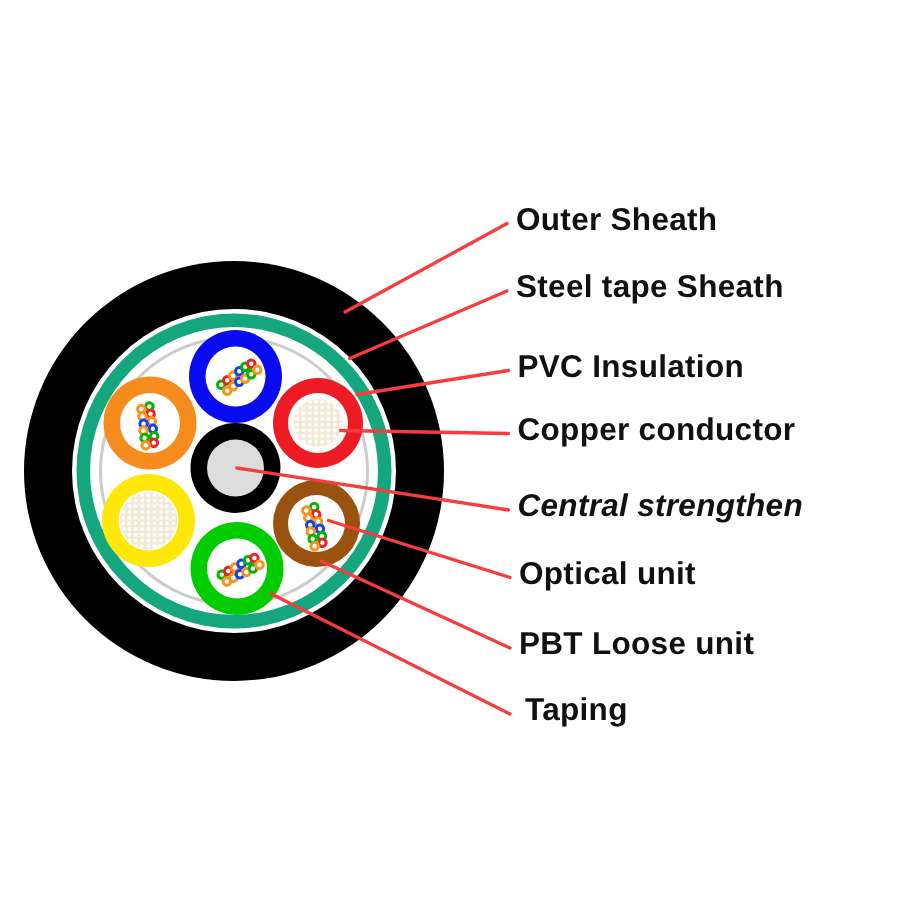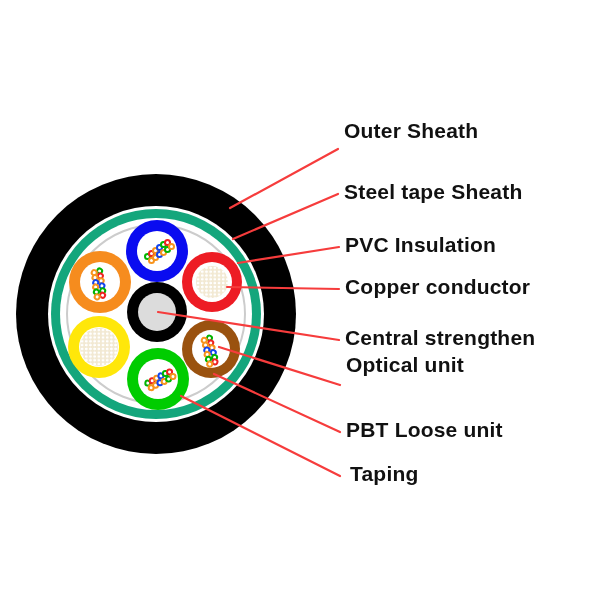--- a/index.html
+++ b/index.html
@@ -110,22 +110,22 @@
       <line x1="230" y1="208" x2="338" y2="149" stroke="#f63c3c" stroke-width="2.2" stroke-linecap="round"></line>
       <line x1="233" y1="239" x2="338" y2="194" stroke="#f63c3c" stroke-width="2.2" stroke-linecap="round"></line>
       <line x1="238" y1="263" x2="339" y2="247" stroke="#f63c3c" stroke-width="2.2" stroke-linecap="round"></line>
       <line x1="227" y1="287" x2="339" y2="289" stroke="#f63c3c" stroke-width="2.2" stroke-linecap="round"></line>
       <line x1="158" y1="312" x2="339" y2="340" stroke="#f63c3c" stroke-width="2.2" stroke-linecap="round"></line>
       <line x1="219" y1="347" x2="340" y2="385" stroke="#f63c3c" stroke-width="2.2" stroke-linecap="round"></line>
       <line x1="214" y1="374" x2="340" y2="432" stroke="#f63c3c" stroke-width="2.2" stroke-linecap="round"></line>
       <line x1="181" y1="396" x2="340" y2="476" stroke="#f63c3c" stroke-width="2.2" stroke-linecap="round"></line>
     </svg>
   <div id="labels">
-      <div class="label" style="left: 344px; top: 118px;">Outer Sheath</div>
+      <div class="label" style="left: 344px; top: 134px;">Outer Sheath</div>
       <div class="label" style="left: 344px; top: 179px;">Steel tape Sheath</div>
       <div class="label" style="left: 345px; top: 232px;">PVC Insulation</div>
       <div class="label" style="left: 345px; top: 274px;">Copper conductor</div>
-      <div class="label" style="left: 345px; top: 325px;">Central strengthen</div>
-      <div class="label" style="left: 346px; top: 352px;">Optical unit</div>
+      <div class="label" style="left: 345px; top: 325px; font-style: italic;">Central strengthen</div>
+      <div class="label" style="left: 346px; top: 370px;">Optical unit</div>
       <div class="label" style="left: 346px; top: 417px;">PBT Loose unit</div>
       <div class="label" style="left: 350px; top: 461px;">Taping</div>
     </div>
 </div>
 
 </body></html>

